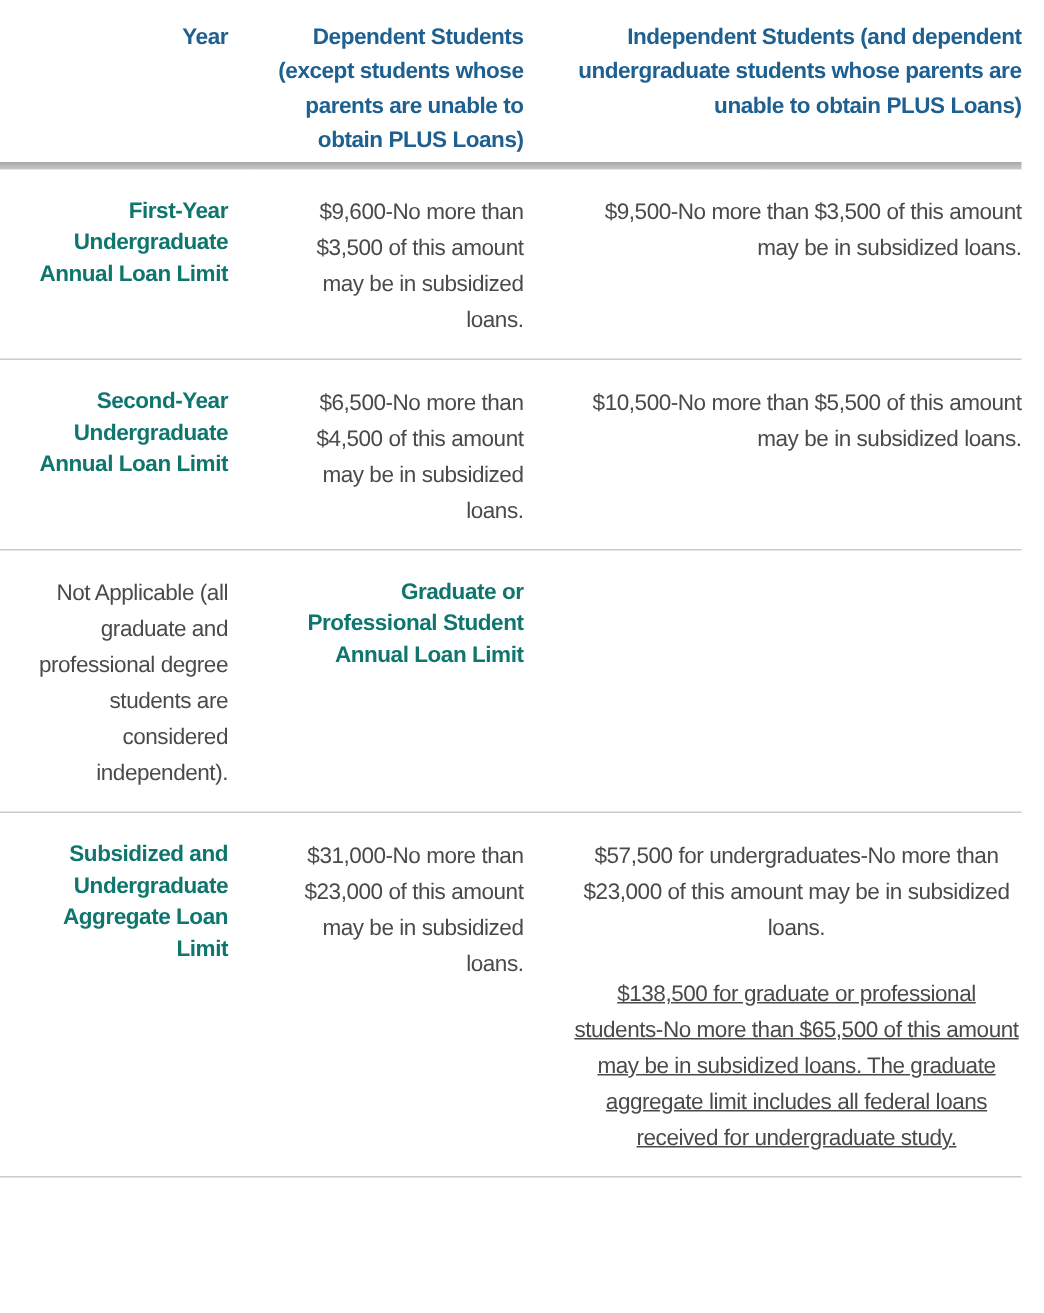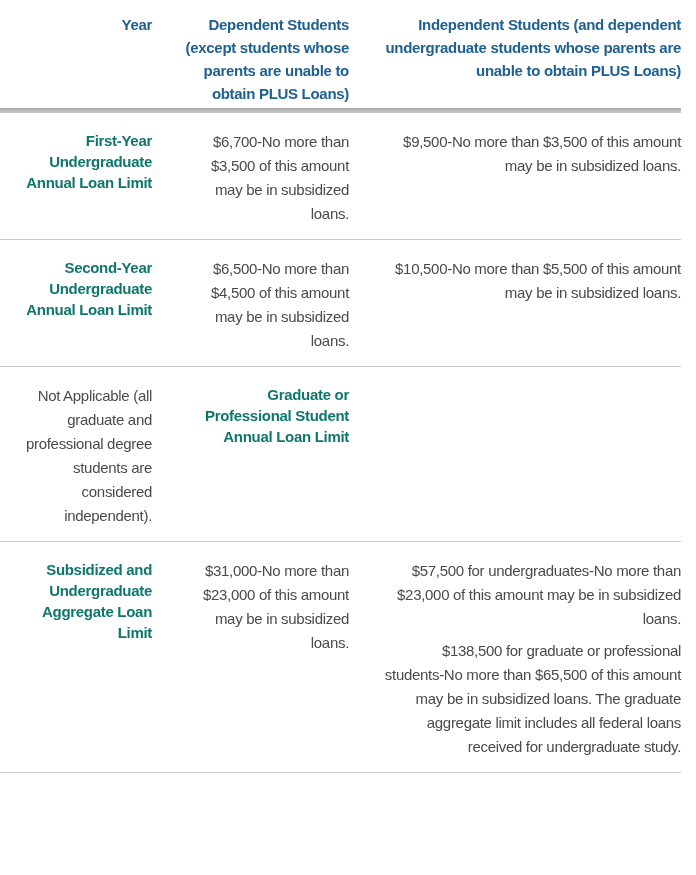--- a/index.html
+++ b/index.html
@@ -48,41 +48,43 @@
   .body-cell {
     color: #4a4a4c;
     line-height: 24px;
   }
   .header-bar {
     height: 5px;
     background: linear-gradient(180deg, #a7a7aa 0%, #bcbcbf 55%, #c9c9cc 100%);
   }
   .body-cell p {
     margin: 0;
+    text-align: center;
   }
   .body-cell p.para-2 {
-    margin-top: 8px;
+    margin-top: 20px;
+    text-decoration: underline;
   }
 </style>
 </head>
 <body>
 
 <div class="loan-table">
 
   <div class="row header-row">
     <div class="cell c1 header-cell">Year</div>
     <div class="cell header-cell">Dependent Students (except students whose parents are unable to obtain PLUS Loans)</div>
     <div class="cell header-cell">Independent Students (and dependent undergraduate students whose parents are unable to obtain PLUS Loans)</div>
   </div>
 
   <div class="header-bar"></div>
 
   <div class="row">
     <div class="cell c1 row-label">First-Year Undergraduate Annual Loan Limit</div>
-    <div class="cell body-cell">$6,700-No more than $3,500 of this amount may be in subsidized loans.</div>
+    <div class="cell body-cell">$9,600-No more than $3,500 of this amount may be in subsidized loans.</div>
     <div class="cell body-cell">$9,500-No more than $3,500 of this amount may be in subsidized loans.</div>
   </div>
 
   <div class="row">
     <div class="cell c1 row-label">Second-Year Undergraduate Annual Loan Limit</div>
     <div class="cell body-cell">$6,500-No more than $4,500 of this amount may be in subsidized loans.</div>
     <div class="cell body-cell">$10,500-No more than $5,500 of this amount may be in subsidized loans.</div>
   </div>
 
 

